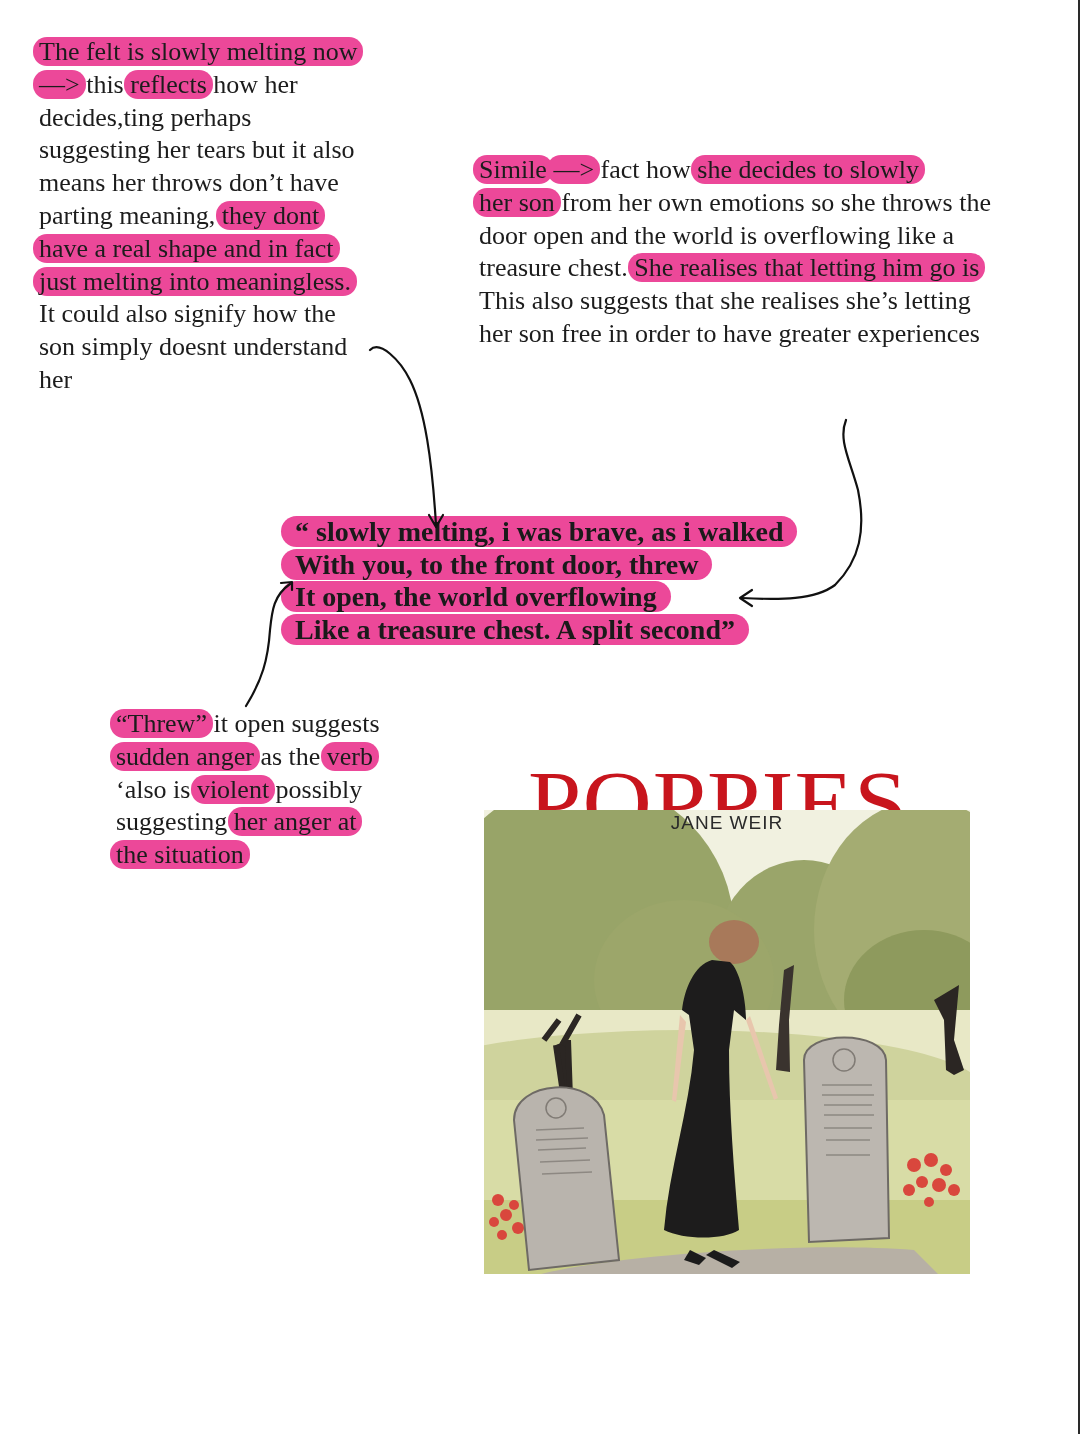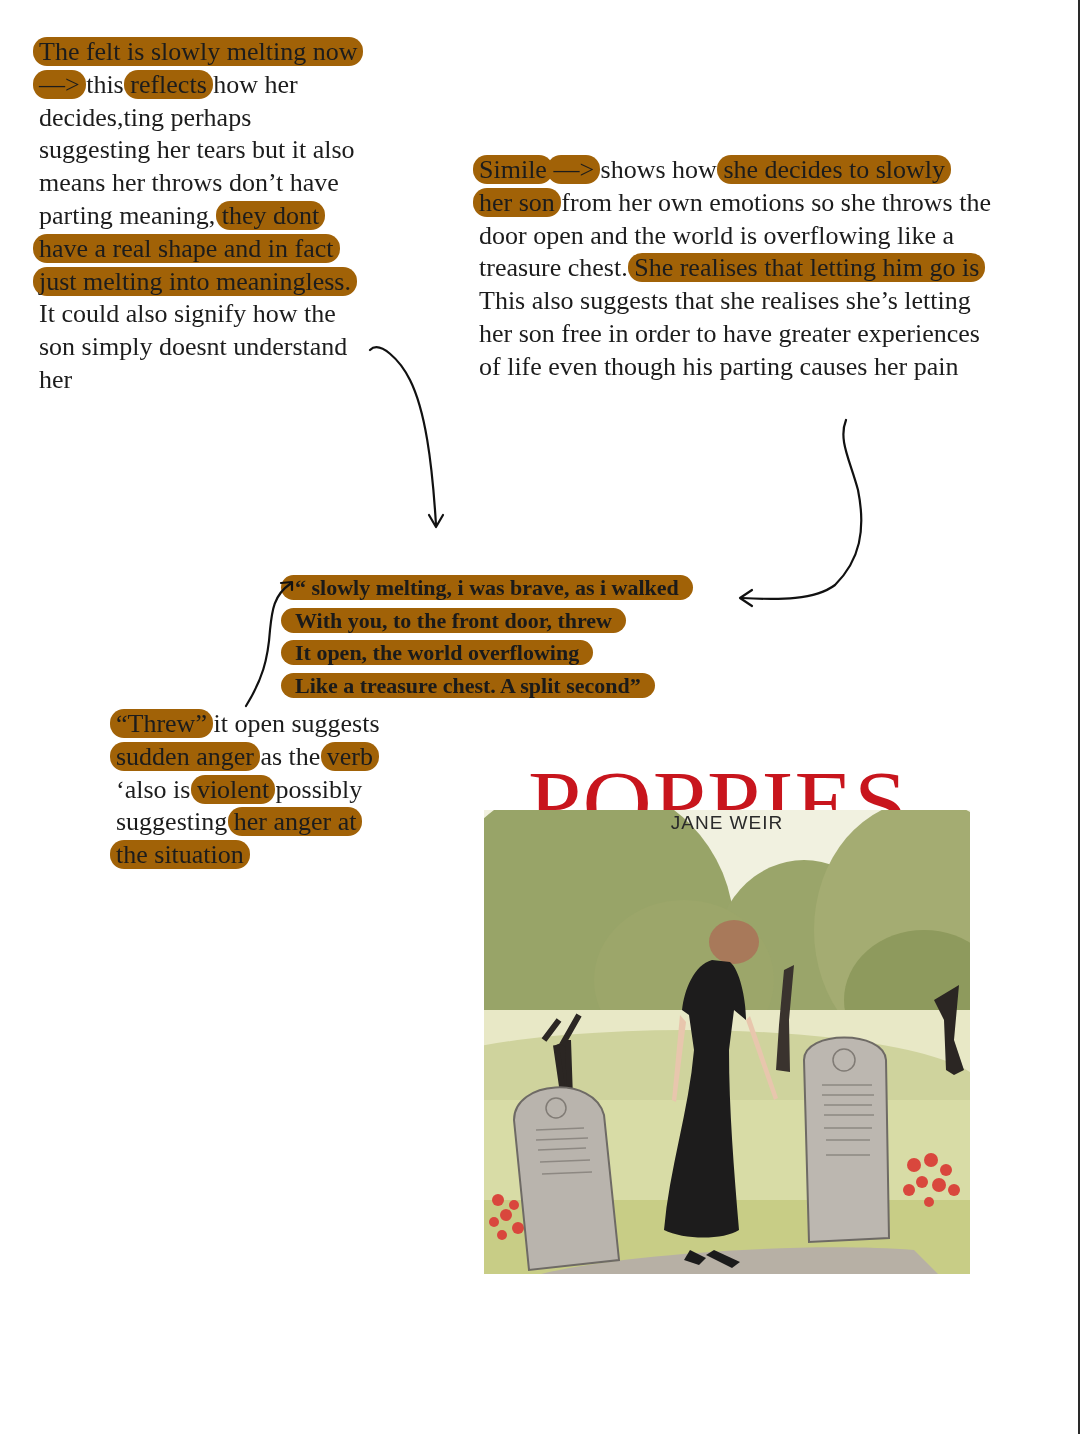--- a/index.html
+++ b/index.html
@@ -10,33 +10,33 @@
     color: #1c1c1c;
   }
   .page-edge { position: absolute; top: 0; right: 0; width: 2px; height: 1434px; background: #2a2a2a; }
   .note {
     position: absolute;
     font-size: 26px;
     line-height: 32.8px;
   }
   .note .line { display: block; white-space: nowrap; }
   .hl {
-    background: #a16207;
+    background: #ec4899;
     border-radius: 14px;
     padding: 0 6px;
     margin: 0 -6px;
     box-decoration-break: clone;
     -webkit-box-decoration-break: clone;
   }
   #note-left { left: 39px; top: 36px; }
   #note-right { left: 479px; top: 154px; }
   #note-bottom { left: 95px; top: 708px; margin-left: 21px; }
   #quote {
-    position: absolute; left: 295px; top: 572px;
-    font-size: 22px; line-height: 32.6px; font-weight: bold; color: #1a1a1a;
+    position: absolute; left: 295px; top: 516px;
+    font-size: 28px; line-height: 32.6px; font-weight: bold; color: #1a1a1a;
   }
   #quote .line { display: block; white-space: nowrap; }
   #quote .hl { padding: 0 14px; margin: 0 -14px; border-radius: 16px; }
 
   #poppies-title {
     position: absolute; left: 528px; top: 758px;
     font-family: "Liberation Serif", "DejaVu Serif", serif;
     font-size: 96px; line-height: 96px; color: #c8151d; letter-spacing: 1px;
     transform: scaleY(0.92); transform-origin: left top;
   }
@@ -65,27 +65,26 @@
   <span class="line">means her throws don’t have</span>
   <span class="line"><span>parting meaning, </span><span class="hl">they dont</span></span>
   <span class="line"><span class="hl">have a real shape and in fact</span></span>
   <span class="line"><span class="hl">just melting into meaningless.</span></span>
   <span class="line">It could also signify how the</span>
   <span class="line">son simply doesnt understand</span>
   <span class="line">her</span>
 </div>
 
 <div class="note" id="note-right">
-  <span class="line"><span class="hl">Simile</span><span> </span><span class="hl">—&gt;</span><span> shows how  </span><span class="hl">she decides to slowly</span></span>
+  <span class="line"><span class="hl">Simile</span><span> </span><span class="hl">—&gt;</span><span> fact how  </span><span class="hl">she decides to slowly</span></span>
   <span class="line"><span class="hl">her son</span><span> from her own emotions so she throws the</span></span>
   <span class="line">door open and the world is overflowing like a</span>
   <span class="line"><span>treasure chest. </span><span class="hl">She realises that letting him go is</span></span>
   <span class="line">This also suggests that she realises she’s letting</span>
   <span class="line">her son free in order to have greater experiences</span>
-  <span class="line">of life even though his parting causes her pain</span>
 </div>
 
 <div id="quote">
   <span class="line"><span class="hl">“ slowly melting, i was brave, as i walked</span></span>
   <span class="line"><span class="hl">With you, to the front door, threw</span></span>
   <span class="line"><span class="hl">It open, the world overflowing</span></span>
   <span class="line"><span class="hl">Like a treasure chest. A split second”</span></span>
 </div>
 
 <div class="note" id="note-bottom">

